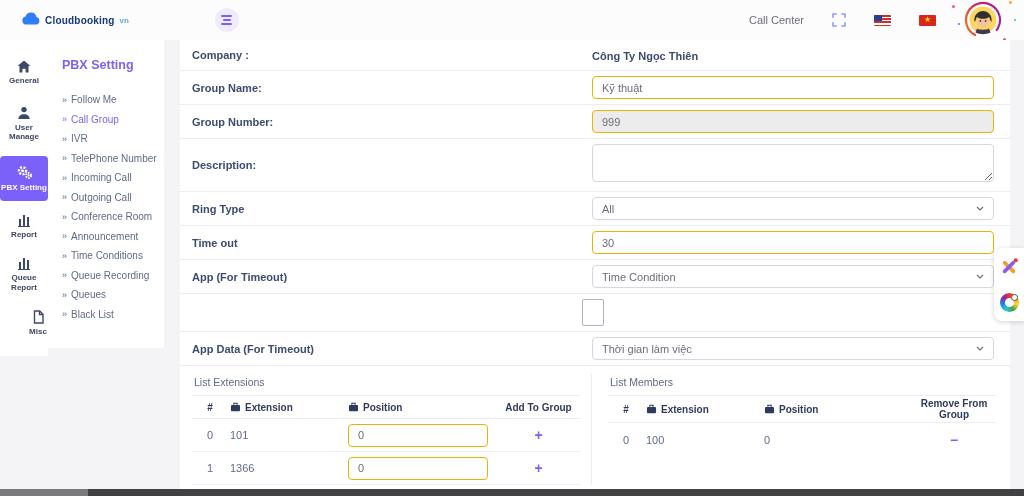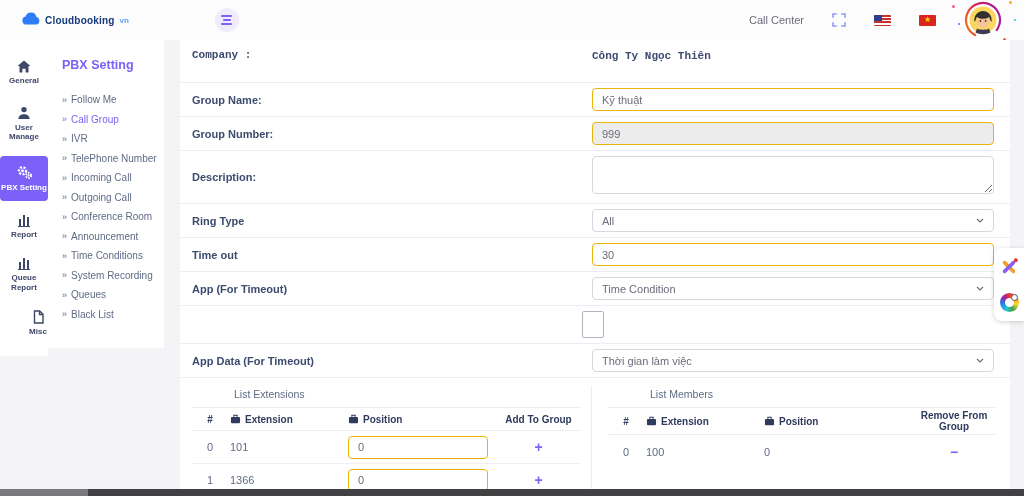--- a/index.html
+++ b/index.html
@@ -107,28 +107,28 @@
   .fake-select {
     width:100%; height:23px; border:1px solid #d8d6de; border-radius:4px;
     background:#fff; display:flex; align-items:center; padding:0 9px;
     font-size:11px; color:#6e6b7b; cursor:pointer;
   }
   .fake-select .sel-text { flex:1; }
   .checkbox {
     width:22px; height:27px; border:1px solid #b2b2bc; border-radius:2px;
     background:#fff; margin:0 auto; cursor:pointer;
   }
-  .row-company { padding-top:6px; padding-bottom:18px;font-family:Liberation Mono, monospace; }
+  .row-company { padding-top:6px; padding-bottom:6px; }
 
   
   .tables { display:flex; padding:8px 14px 0 12px; gap:16px; }
   .tbl-block { }
   .tbl-left { width:400px; border-right:1px solid #edebf3; padding-right:10px; }
   .tbl-right { flex:1; }
-  .tbl-title { font-size:10.5px; color:#5f6b85; padding:2px 2px 7px 2px;margin-left:40px; }
+  .tbl-title { font-size:10.5px; color:#5f6b85; padding:2px 2px 7px 2px; }
   .tbl-head {
     display:grid; align-items:center; border-top:1px solid #edebf3;
     border-bottom:1px solid #edebf3; min-height:24px;
     font-size:10px; font-weight:bold; color:#2f3b5c;
   }
   .g-ext { grid-template-columns:36px 118px 150px 1fr; }
   .g-mem { grid-template-columns:36px 118px 150px 1fr; }
   .th { display:flex; align-items:center; gap:4px; padding:2px 2px; }
   .th svg { flex-shrink:0; }
   .th-center { justify-content:center; text-align:center; }
@@ -317,21 +317,21 @@
     <div class="submenu-item">
         <span class="bullet">»</span>
         <span>Announcement</span>
       </div>
     <div class="submenu-item">
         <span class="bullet">»</span>
         <span>Time Conditions</span>
       </div>
     <div class="submenu-item">
         <span class="bullet">»</span>
-        <span>System Recording</span>
+        <span>Queue Recording</span>
       </div>
     <div class="submenu-item">
         <span class="bullet">»</span>
         <span>Queues</span>
       </div>
     <div class="submenu-item">
         <span class="bullet">»</span>
         <span>Black List</span>
       </div>
   </div>

